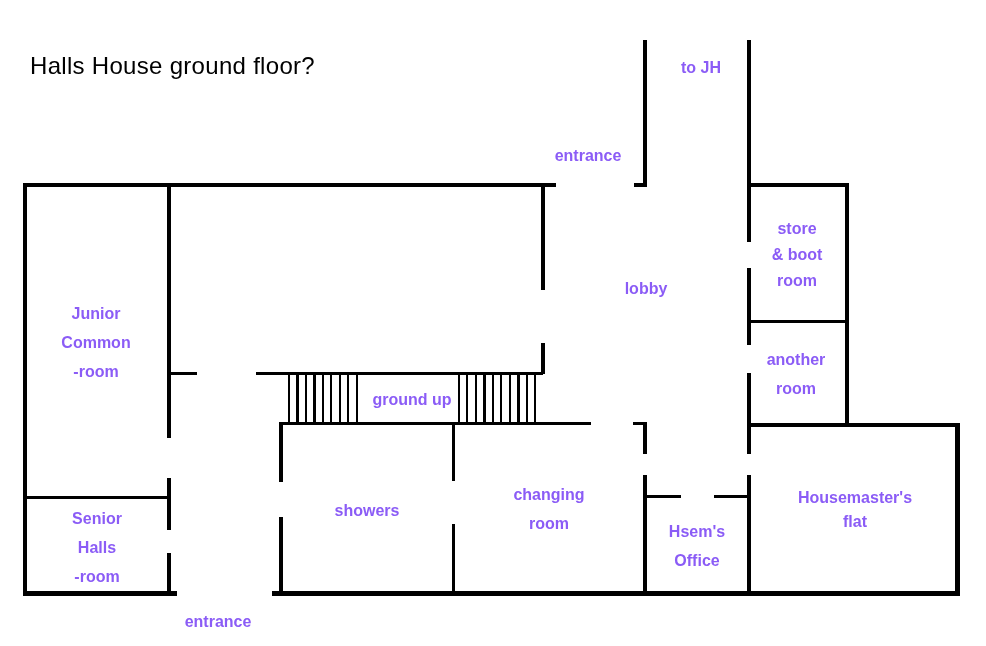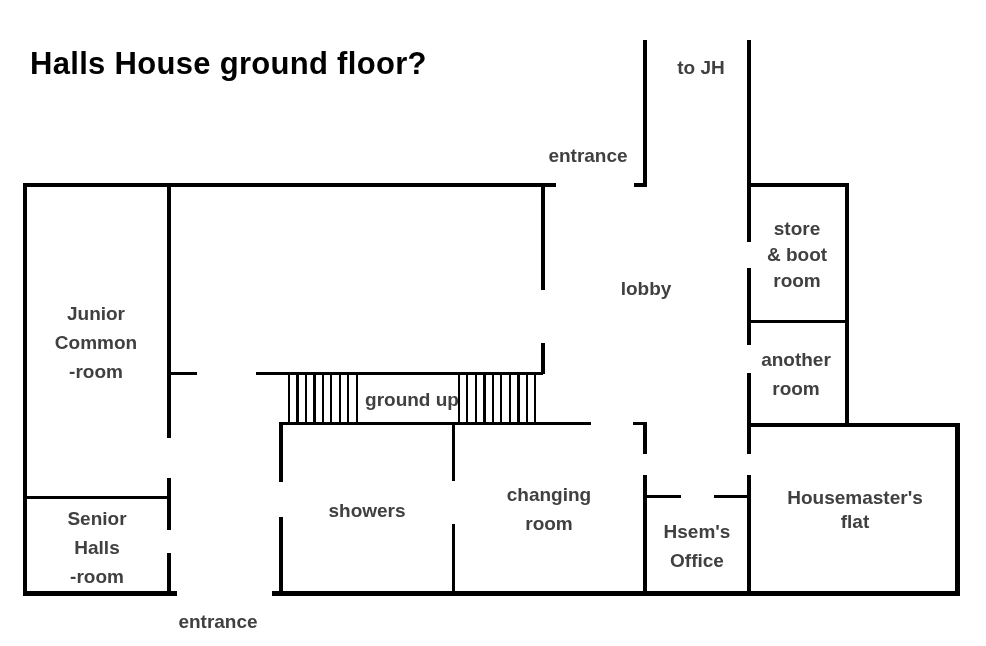--- a/index.html
+++ b/index.html
@@ -1,24 +1,24 @@
 <!DOCTYPE html>
 <html><head>
 <meta charset="utf-8">
 <style>
   html,body{margin:0;padding:0;background:#ffffff;}
   body{font-family:"Liberation Sans",sans-serif;color:#000;}
   #plan{position:relative;width:986px;height:646px;background:#fff;overflow:hidden;}
   .w{position:absolute;background:#000;}
   .hatch{position:absolute;background:repeating-linear-gradient(90deg,#000 0px,#000 2px,#ffffff 2px,#ffffff 8.5px);}
-  .lbl{position:absolute;transform:translate(-50%,-50%);font-weight:700;font-size:19px;line-height:24px;
-       white-space:pre-line;text-align:center;color:#404040;}
+  .lbl{position:absolute;transform:translate(-50%,-50%);font-weight:700;font-size:16px;line-height:24px;
+       white-space:pre-line;text-align:center;color:#8b5cf6;}
   .lh29{line-height:29px;}
   .lh26{line-height:26px;}
-  #title{position:absolute;left:30px;top:46px;font-weight:700;font-size:31px;letter-spacing:.3px;white-space:nowrap;}
+  #title{position:absolute;left:30px;top:52px;font-weight:400;font-size:24px;letter-spacing:.3px;white-space:nowrap;}
 </style>
 </head>
 <body>
 
 <div id="plan">
 
   <div id="title">Halls House ground floor?</div>
 
   <div class="w" style="left:23px;top:183px;width:533px;height:4px"></div>
   <div class="w" style="left:634px;top:183px;width:13px;height:4px"></div>

